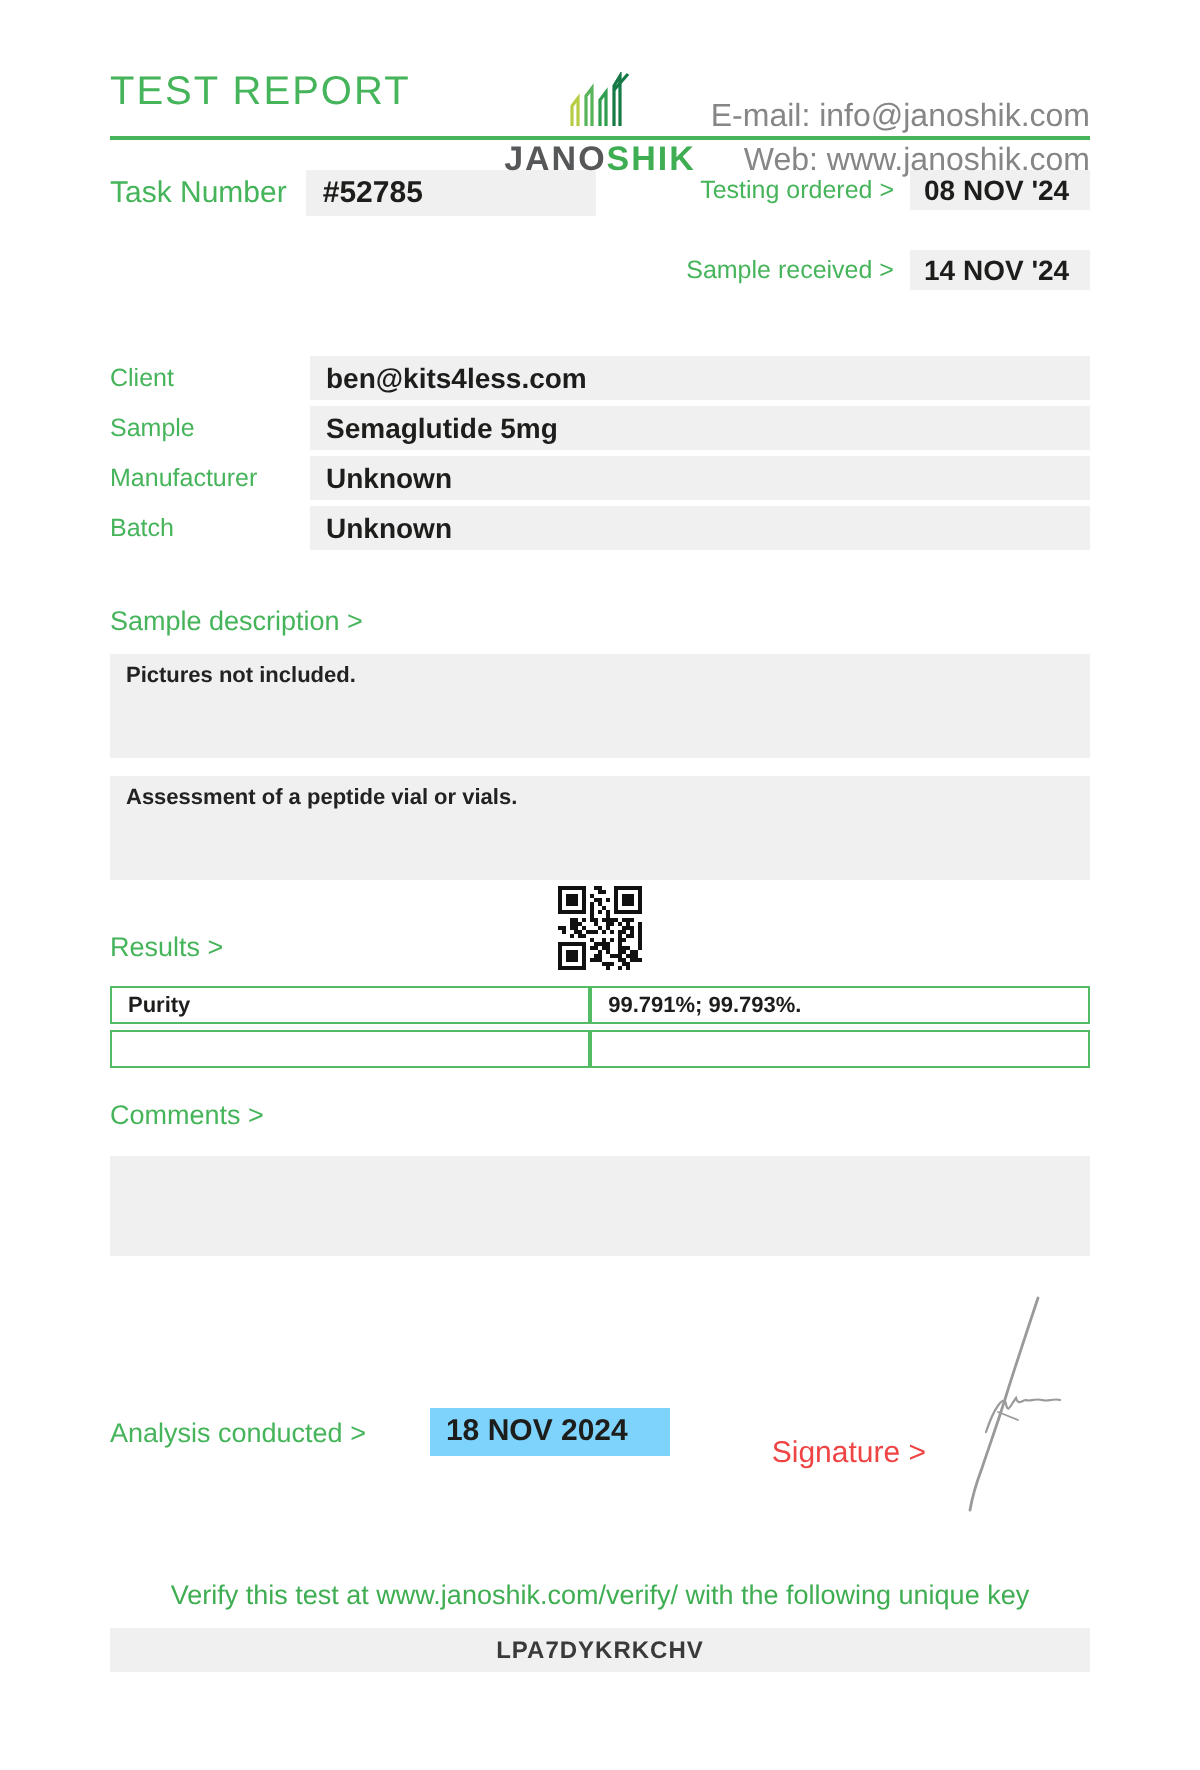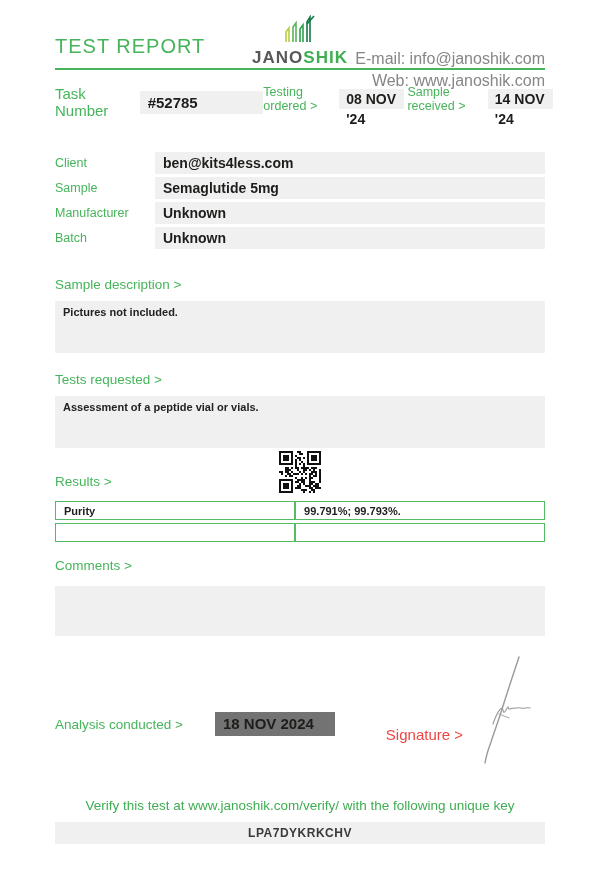--- a/index.html
+++ b/index.html
@@ -3,32 +3,32 @@
 <meta charset="utf-8">
 <style>
   * { margin:0; padding:0; box-sizing:border-box; }
   html,body { background:#ffffff; }
   body { font-family:"Liberation Sans", sans-serif; color:#1d1d1b; }
   .sheet { width:600px; height:885px; background:#fff; position:relative; padding:0 55px; overflow:hidden; }
 
   
   .header { padding-top:28px; height:60px; position:relative; }
   .report-title { position:absolute; left:0; bottom:2px; font-size:20px; letter-spacing:1px; color:#46b45a; font-weight:normal; }
-  .logo { position:absolute; left:50%; transform:translateX(-50%); top:15px; width:110px; text-align:center; }
+  .logo { position:absolute; left:50%; transform:translateX(-50%); top:36px; width:110px; text-align:center; }
   .logo-text { font-size:17px; font-weight:bold; letter-spacing:1px; color:#57585a; margin-top:1px; }
   .logo-text .green { color:#3fae52; }
   .contact { position:absolute; right:0; top:48px; text-align:right; font-size:16px; color:#868686; line-height:1.35; }
   .rule { height:2px; background:#46b45a; margin-top:8px; }
 
   
   .task-section { margin-top:15px; display:flex; justify-content:space-between; align-items:flex-start; }
   .task-left { display:flex; align-items:center; }
   .task-label { color:#46b45a; font-size:15px; margin-right:10px; }
   .task-value { background:#f0f0f0; width:145px; height:23px; line-height:23px; padding-left:8px; font-weight:bold; font-size:15px; }
-  .dates { display:flex; flex-direction:row; gap:3px; }
+  .dates { display:flex; flex-direction:column; gap:20px; }
   .date-row { display:flex; align-items:center; justify-content:flex-end; }
   .date-label { color:#46b45a; font-size:12.5px; margin-right:8px; }
   .date-value { background:#f0f0f0; width:90px; height:20px; line-height:20px; padding-left:7px; font-weight:bold; font-size:14px; }
 
   
   .info-section { margin-top:33px; }
   .info-row { display:flex; align-items:center; margin-bottom:3px; }
   .info-label { width:100px; color:#46b45a; font-size:12.5px; flex:none; }
   .info-value { background:#f0f0f0; flex:1; height:22px; line-height:22px; padding-left:8px; font-weight:bold; font-size:14px; }
 
@@ -50,21 +50,21 @@
   .results-table td.val { border-left:1px solid #52bb64; }
 
   
   .comments-heading { margin-top:13px; }
   .comments-box { margin-top:13px; height:50px; }
 
   
   .bottom-row { margin-top:48px; display:flex; justify-content:space-between; position:relative; height:80px; }
   .analysis { display:flex; align-items:center; margin-top:28px; height:24px;gap:24px; }
   .analysis-label { color:#46b45a; font-size:13.5px; margin-right:8px; }
-  .analysis-value { background:#737373; width:120px; height:24px; line-height:24px; padding-left:8px; font-weight:bold; font-size:15px; }
+  .analysis-value { background:#7dd3fc; width:120px; height:24px; line-height:24px; padding-left:8px; font-weight:bold; font-size:15px; }
   .sig-wrap { position:absolute; right:10px; top:-30px; display:flex; align-items:flex-start; }
   .sig-label { color:#ef4444; font-size:15px; margin-top:72px; margin-right:12px; }
   .sig-img { width:60px; height:112px; }
 
   
   .verify-line { margin-top:34px; color:#3fae52; font-size:13.5px; text-align:center; white-space:nowrap; }
   .key-box { margin-top:9px; background:#f0f0f0; height:22px; line-height:22px; text-align:center; font-size:12px; font-weight:bold; color:#3a3a3a; letter-spacing:0.5px; }
 </style>
 </head>
 <body>
@@ -125,21 +125,20 @@
     </div>
     <div class="info-row">
       <span class="info-label">Batch</span>
       <span class="info-value">Unknown</span>
     </div>
   </div>
 
   <div class="sec-heading desc-heading">Sample description &gt;</div>
   <div class="gray-box desc-box">Pictures not included.</div>
 
-  <div class="sec-heading tests-heading">Tests requested &gt;</div>
   <div class="gray-box tests-box">Assessment of a peptide vial or vials.</div>
 
   <div class="results-heading-row">
     <div class="sec-heading results-heading">Results &gt;</div>
     <svg class="qr" id="qr" viewBox="0 0 21 21" shape-rendering="crispEdges">
         <rect x="0" y="0" width="1" height="1" fill="#111"></rect>
         <rect x="1" y="0" width="1" height="1" fill="#111"></rect>
         <rect x="2" y="0" width="1" height="1" fill="#111"></rect>
         <rect x="3" y="0" width="1" height="1" fill="#111"></rect>
         <rect x="4" y="0" width="1" height="1" fill="#111"></rect>

